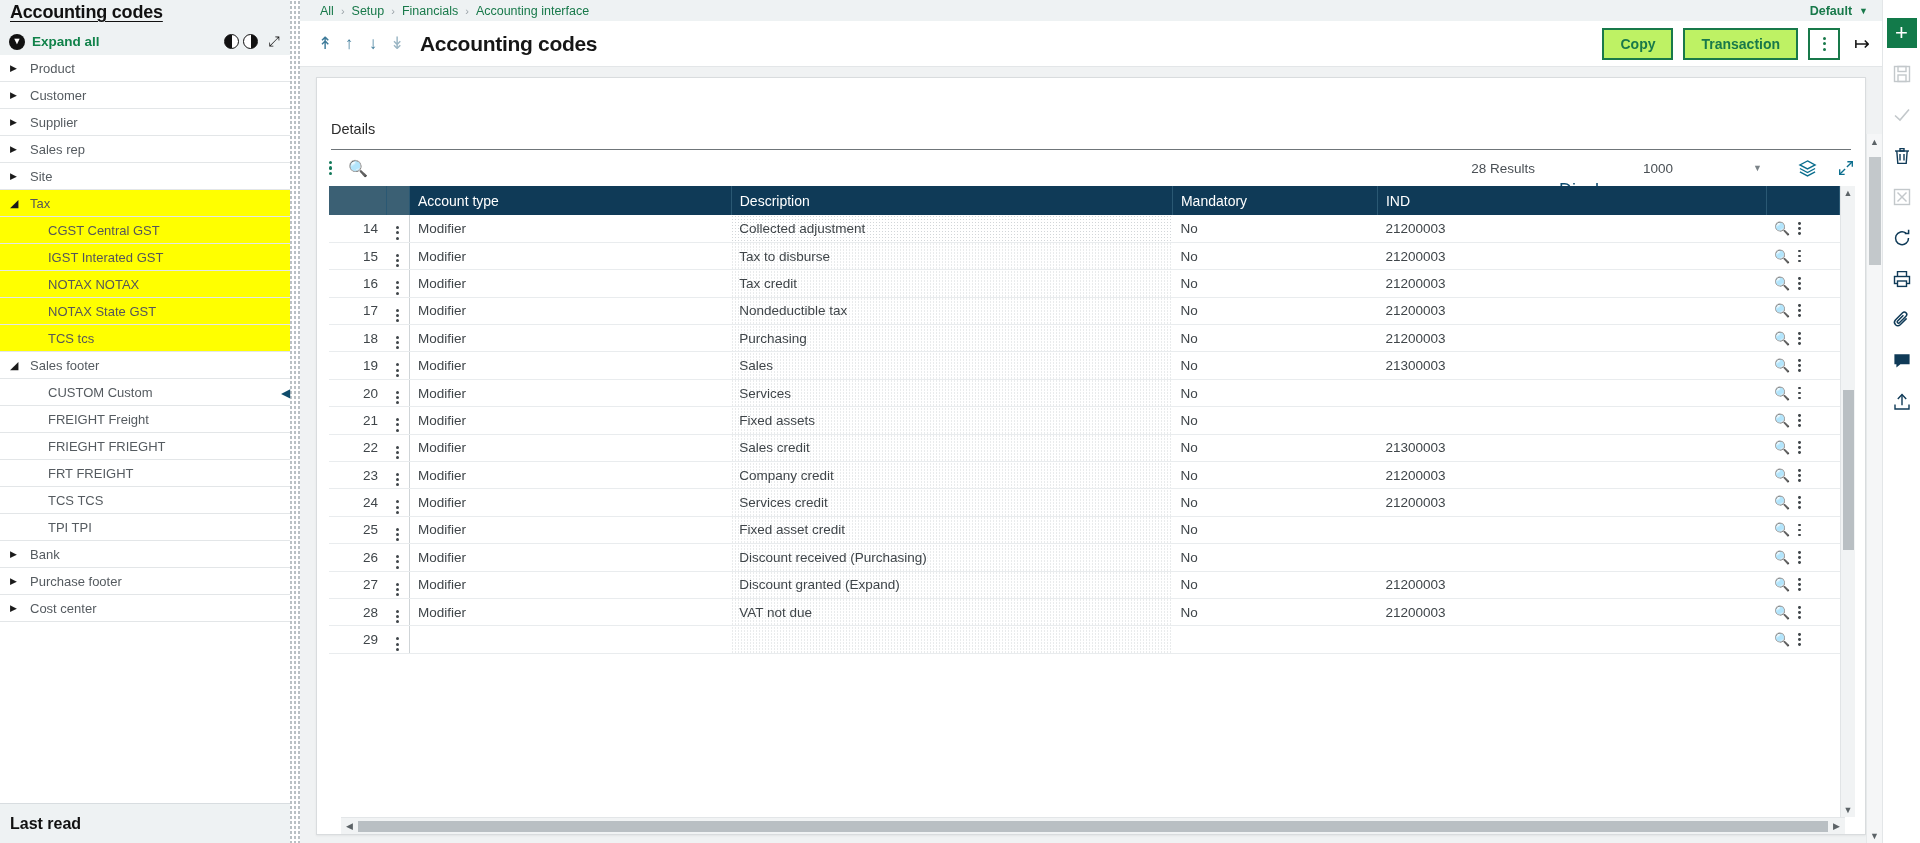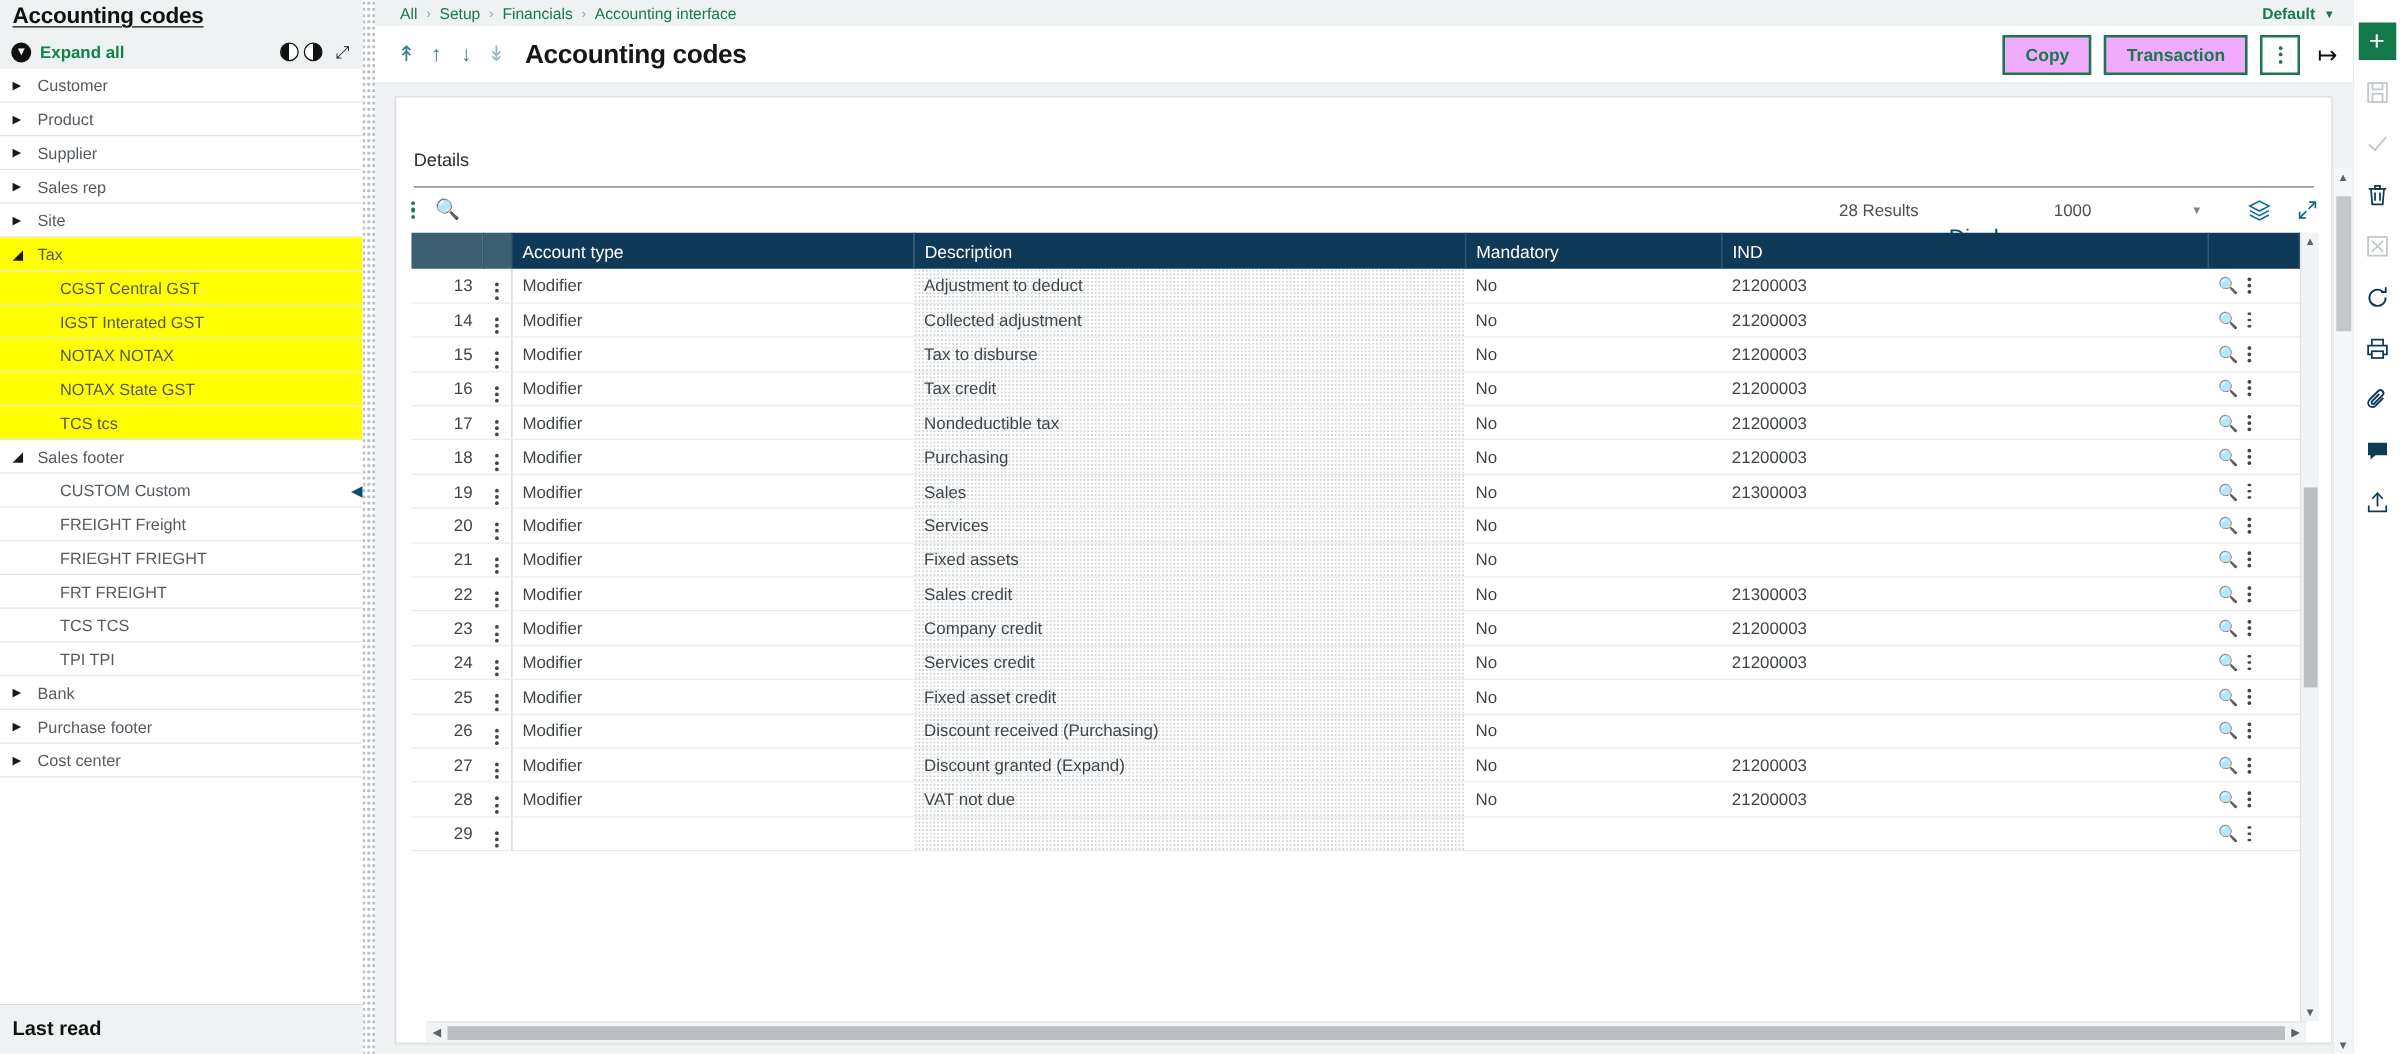--- a/index.html
+++ b/index.html
@@ -148,21 +148,21 @@
   .nav-arrows { display: flex; align-items: center; gap: 10px; margin-right: 16px; }
   .nav-arrow {
     color: #3d7a99; font-size: 17px; line-height: 1;
     display: inline-block; width: 14px; text-align: center;
   }
   .nav-arrow.muted { color: #9bb6c4; }
   .page-title { font-size: 21px; font-weight: bold; color: #161616; letter-spacing: -0.3px; }
   .tb-right { margin-left: auto; display: flex; align-items: center; gap: 10px; }
   .btn-outline {
     border: 2px solid #18794a; color: #18794a;
-    background: #f0abfc; font-weight: bold; font-size: 14px;
+    background: #bef264; font-weight: bold; font-size: 14px;
     padding: 6px 16px; height: 32px;
     display: inline-flex; align-items: center; justify-content: center;
     cursor: pointer;
     font-family: "Liberation Sans", sans-serif;
   }
   .btn-kebab {
     border: 2px solid #18794a; background: #fff;
     width: 32px; height: 32px;
     display: inline-flex; align-items: center; justify-content: center;
     cursor: pointer;
@@ -309,25 +309,25 @@
       <span class="sb-expand-label">Expand all</span>
       <span class="sb-expand-icons">
         <span class="icon-circle-half left"></span>
         <span class="icon-circle-half right"></span>
         <span class="icon-expand-arrows">⤢</span>
       </span>
     </div>
     <div class="tree" id="tree">
         <div class="tree-item">
           <span class="tri closed"></span>
-          <span class="lbl">Customer</span>
+          <span class="lbl">Product</span>
         </div>
         <div class="tree-item">
           <span class="tri closed"></span>
-          <span class="lbl">Product</span>
+          <span class="lbl">Customer</span>
         </div>
         <div class="tree-item">
           <span class="tri closed"></span>
           <span class="lbl">Supplier</span>
         </div>
         <div class="tree-item">
           <span class="tri closed"></span>
           <span class="lbl">Sales rep</span>
         </div>
         <div class="tree-item">
@@ -492,42 +492,20 @@
                     <th class="c-kb"></th>
                     <th class="c-type">Account type</th>
                     <th class="c-desc">Description</th>
                     <th class="c-mand">Mandatory</th>
                     <th class="c-ind">IND</th>
                     <th class="c-act"></th>
                   </tr>
                 </thead>
                 <tbody id="grid-body">
                     <tr>
-                      <td class="c-sel">13</td>
-                      <td class="c-kb"><span class="row-kebab">
-                          <i></i>
-                          <i></i>
-                          <i></i>
-                        </span></td>
-                      <td class="c-type">Modifier</td>
-                      <td class="c-desc">Adjustment to deduct</td>
-                      <td class="c-mand">No</td>
-                      <td class="c-ind">21200003</td>
-                      <td class="c-act">
-                        <span class="row-actions">
-                          <span class="act-search">🔍</span>
-                          <span class="act-kebab">
-                            <i></i>
-                            <i></i>
-                            <i></i>
-                          </span>
-                        </span>
-                      </td>
-                    </tr>
-                    <tr>
                       <td class="c-sel">14</td>
                       <td class="c-kb"><span class="row-kebab">
                           <i></i>
                           <i></i>
                           <i></i>
                         </span></td>
                       <td class="c-type">Modifier</td>
                       <td class="c-desc">Collected adjustment</td>
                       <td class="c-mand">No</td>
                       <td class="c-ind">21200003</td>

